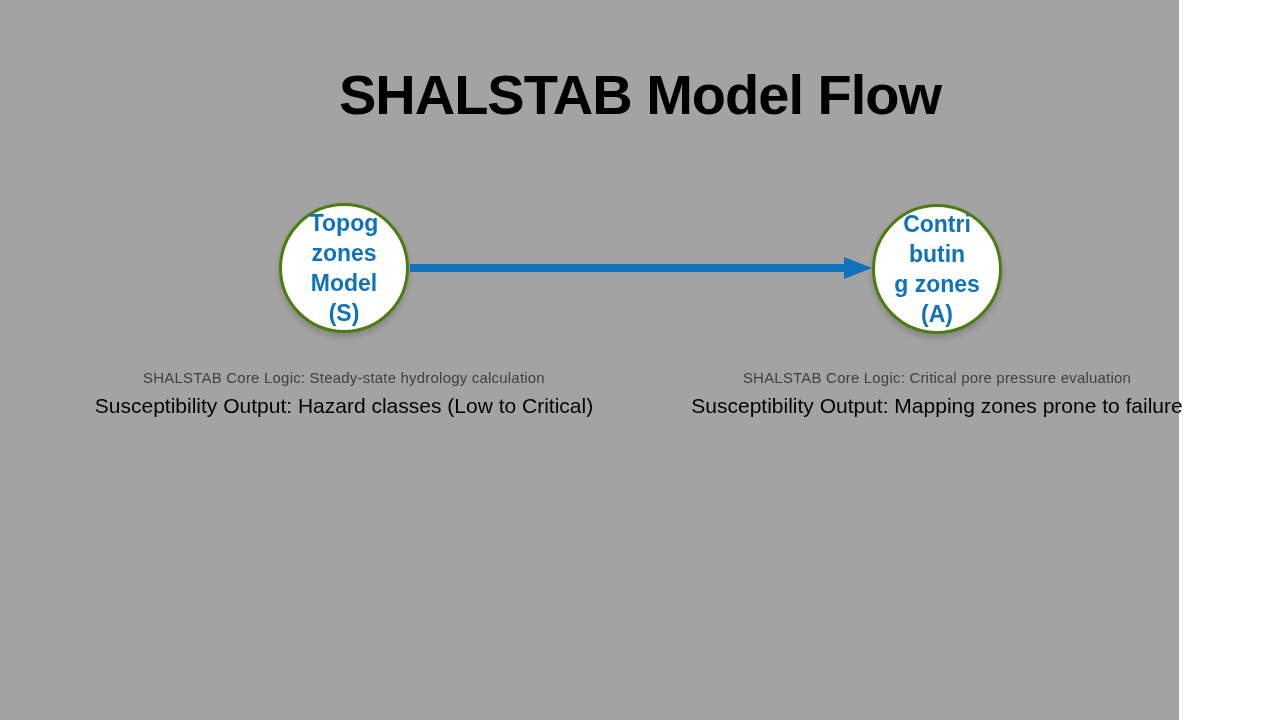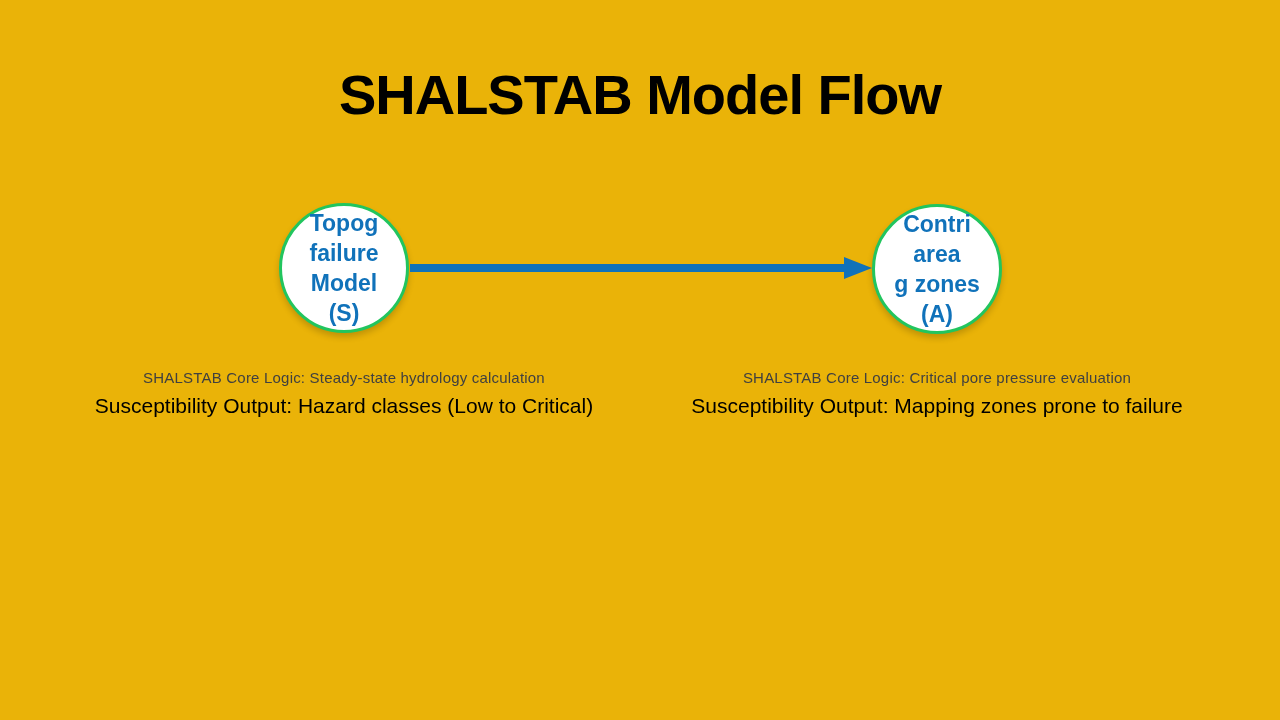--- a/index.html
+++ b/index.html
@@ -1,44 +1,44 @@
 <!DOCTYPE html>
 <html><head>
 <meta charset="utf-8">
 <style>
   * { margin: 0; padding: 0; box-sizing: border-box; }
   html, body { width: 1280px; height: 720px; background: #ffffff; overflow: hidden; }
   body { font-family: "Liberation Sans", "DejaVu Sans", sans-serif; }
 
   .canvas {
     position: relative;
-    width: 1280px;
+    width: 1179px;
     height: 720px;
-    background: #eab308;
+    background: #a3a3a3;
   }
 
   .slide-title {
     position: absolute;
     top: 62px;
     left: 0;
     width: 1280px;
     text-align: center;
     font-size: 56px;
     font-weight: 800;
     letter-spacing: -1px;
     color: #000000;
   }
 
   .node-circle {
     position: absolute;
     width: 130px;
     height: 130px;
     border-radius: 50%;
     background: #ffffff;
-    border: 3px solid #22c55e;
+    border: 3px solid #4d7c0f;
     box-shadow: 0 4px 6px rgba(0,0,0,0.18);
     display: flex;
     align-items: center;
     justify-content: center;
     text-align: center;
   }
   .node-circle .node-label {
     color: #1072BA;
     font-weight: bold;
     font-size: 23px;
@@ -82,35 +82,35 @@
 </head>
 <body>
 
 <div class="canvas">
 
   <div class="slide-title">SHALSTAB Model Flow</div>
 
   <div class="node-circle" id="node-left">
     <div class="node-label">
       <span>Topog</span>
-      <span>failure</span>
+      <span>zones</span>
       <span>Model</span>
       <span>(S)</span>
     </div>
   </div>
 
   <svg class="connector" viewBox="0 0 466 40">
     <line x1="2" y1="20" x2="438" y2="20" stroke="#1072BA" stroke-width="8"></line>
     <polygon points="436,9 436,31 464,20" fill="#1072BA"></polygon>
   </svg>
 
   <div class="node-circle" id="node-right">
     <div class="node-label">
       <span>Contri</span>
-      <span>area</span>
+      <span>butin</span>
       <span>g zones</span>
       <span>(A)</span>
     </div>
   </div>
 
   <div class="caption-block" id="caption-right">
     <div class="core-logic">SHALSTAB Core Logic: Critical pore pressure evaluation</div>
     <div class="output-text">Susceptibility Output: Mapping zones prone to failure</div>
   </div>
 

